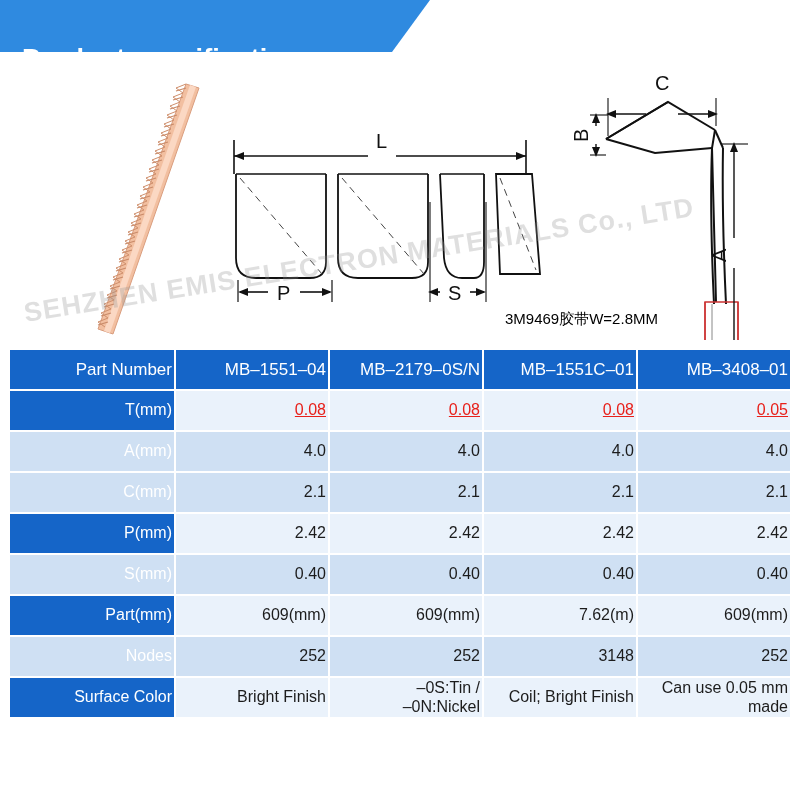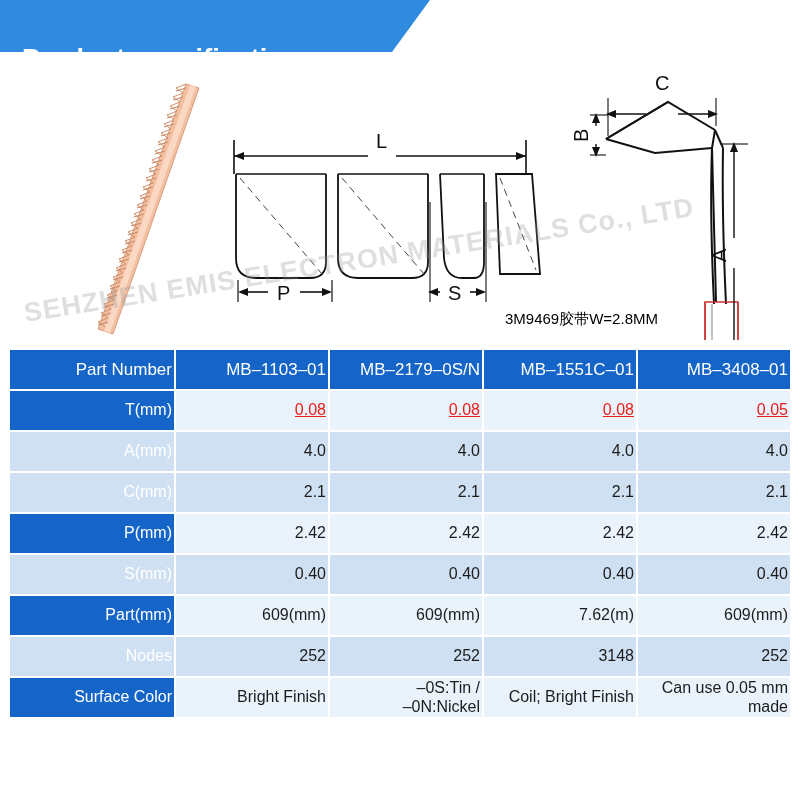--- a/index.html
+++ b/index.html
@@ -243,21 +243,21 @@
   <div class="tape-note">3M9469胶带W=2.8MM</div>
 </div>
 
 <div class="wm wm1">SEHZHEN EMIS ELECTRON MATERIALS Co., LTD</div>
 <div class="wm wm2">ZHEN EMIS ELECTRON MATERIALS Co., LTD</div>
 
 <table class="spec">
   <tbody>
     <tr class="r-hdr">
       <td class="rowhead">Part Number</td>
-      <td>MB–1103–01</td>
+      <td>MB–1551–04</td>
       <td>MB–2179–0S/N</td>
       <td>MB–1551C–01</td>
       <td>MB–3408–01</td>
     </tr>
 
     <tr>
       <td class="rowhead">T(mm)</td>
       <td class="redval">0.08</td>
       <td class="redval">0.08</td>
       <td class="redval">0.08</td>

